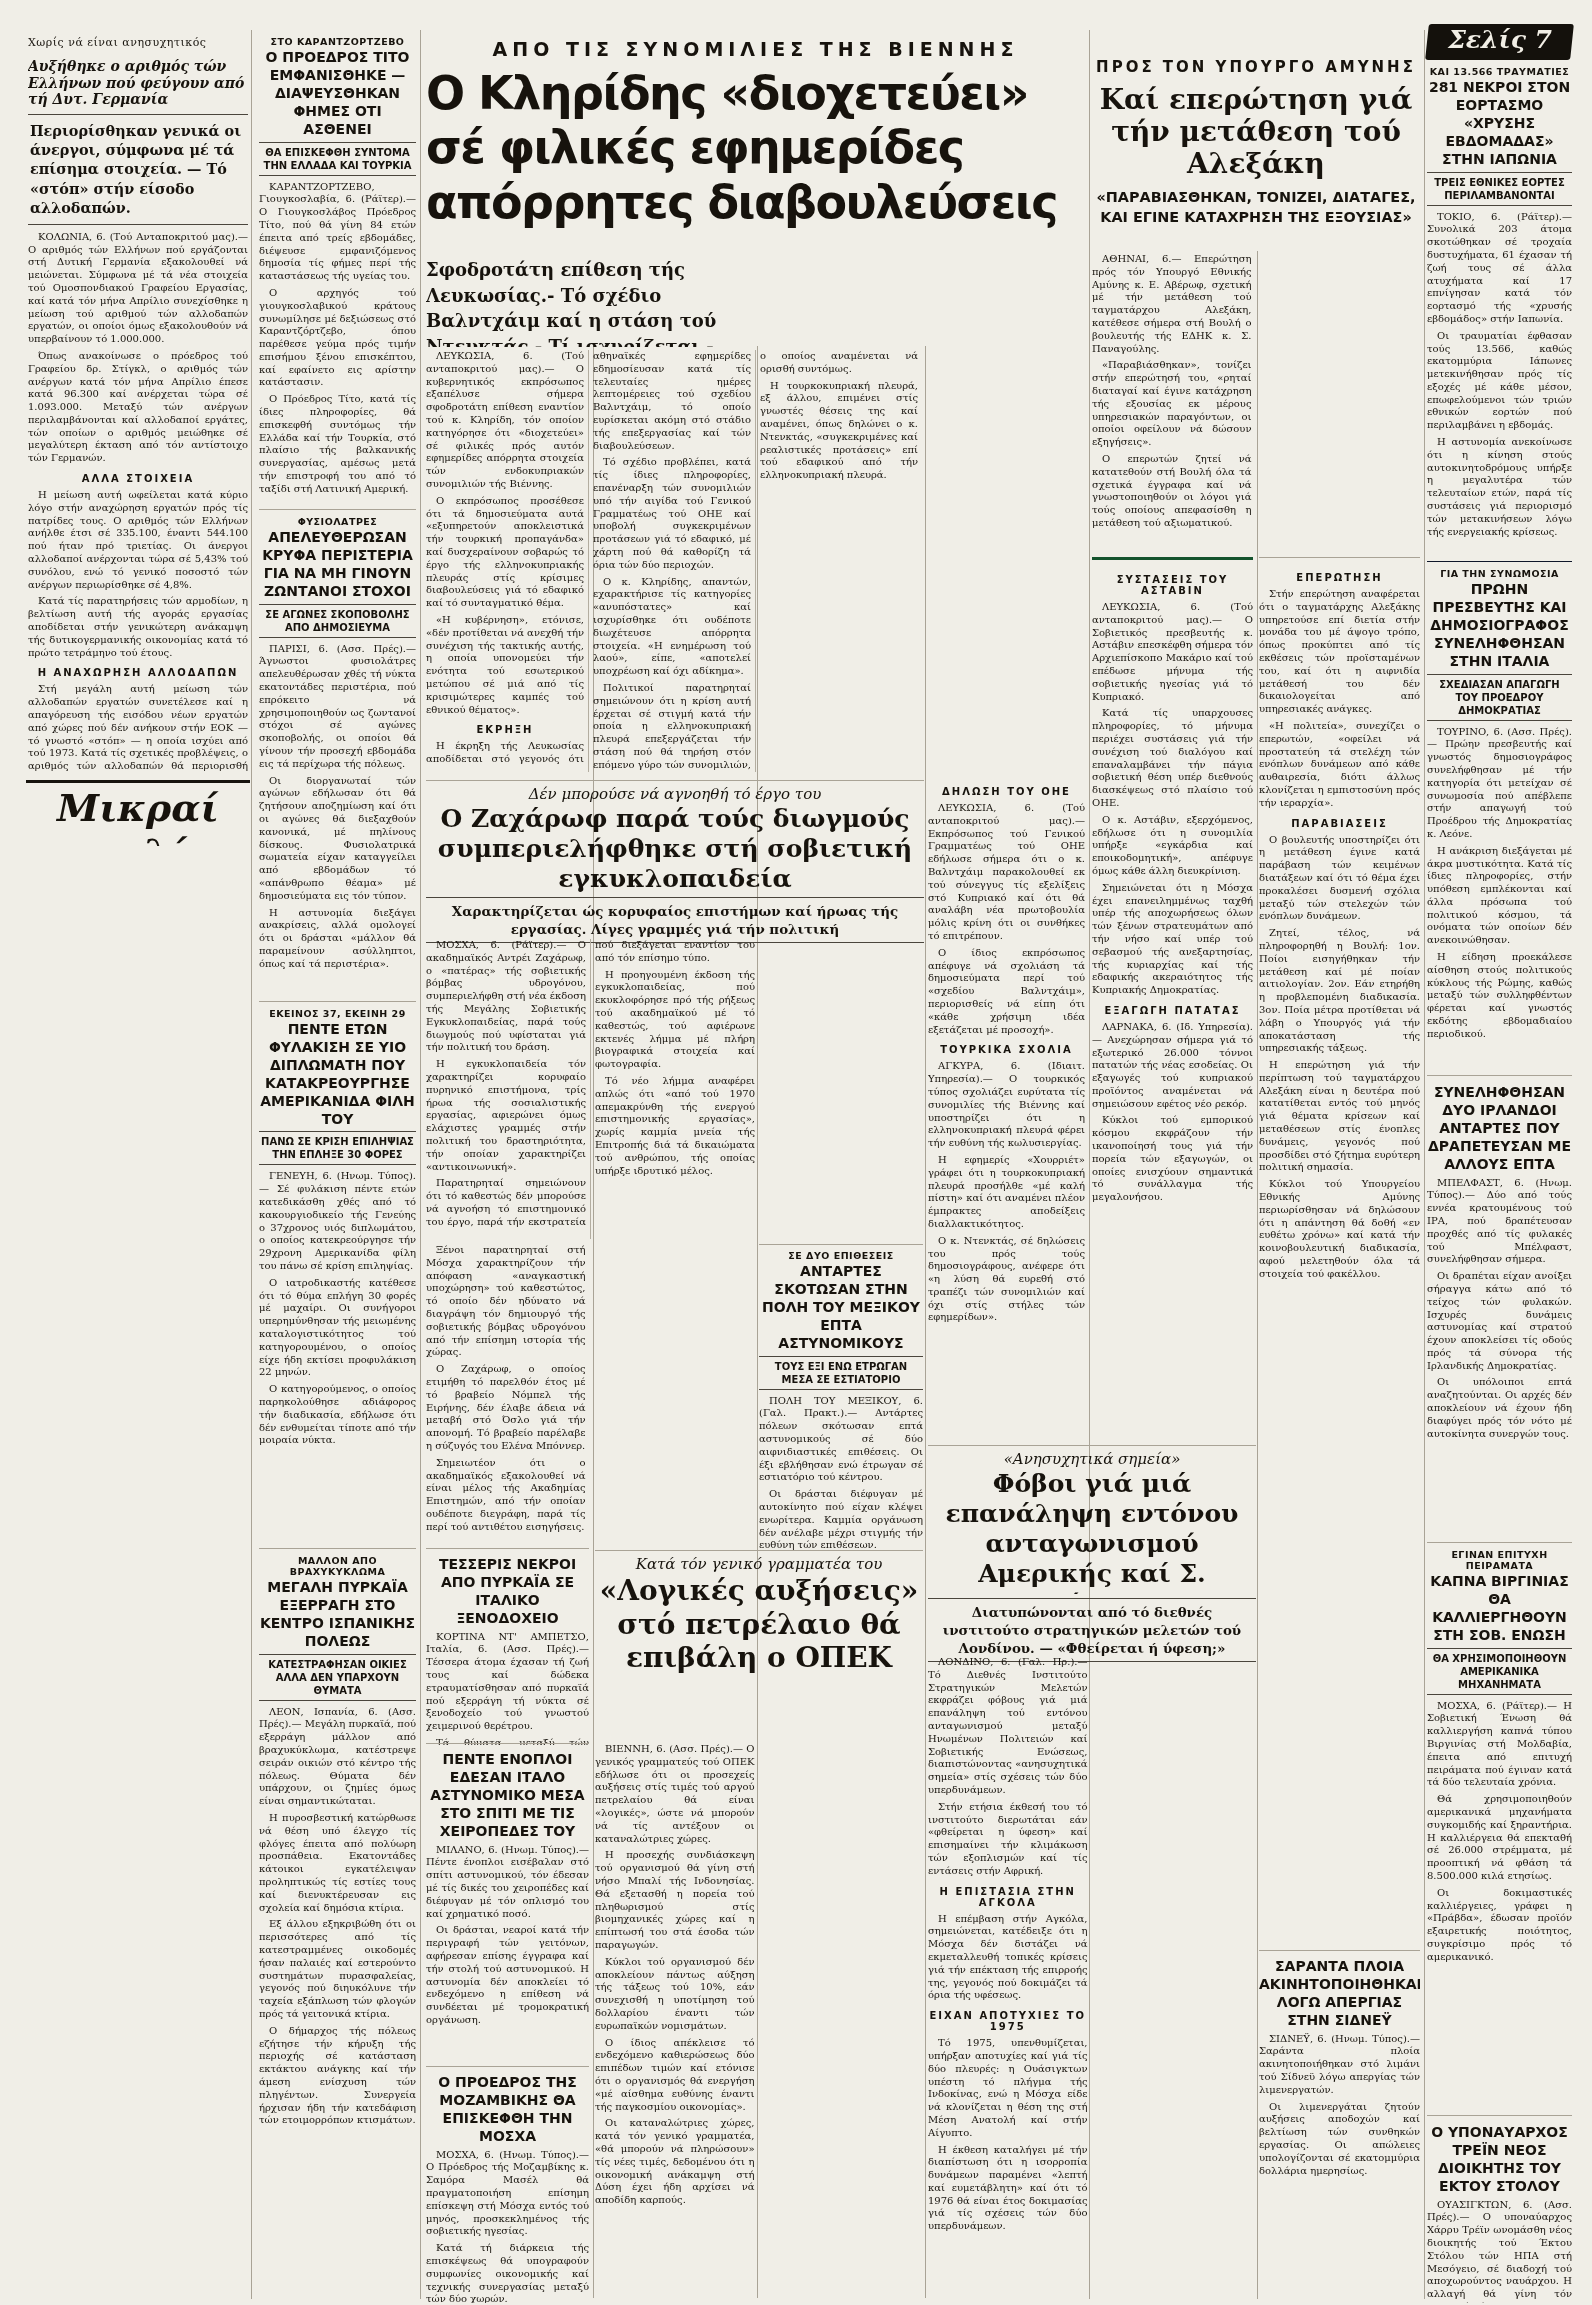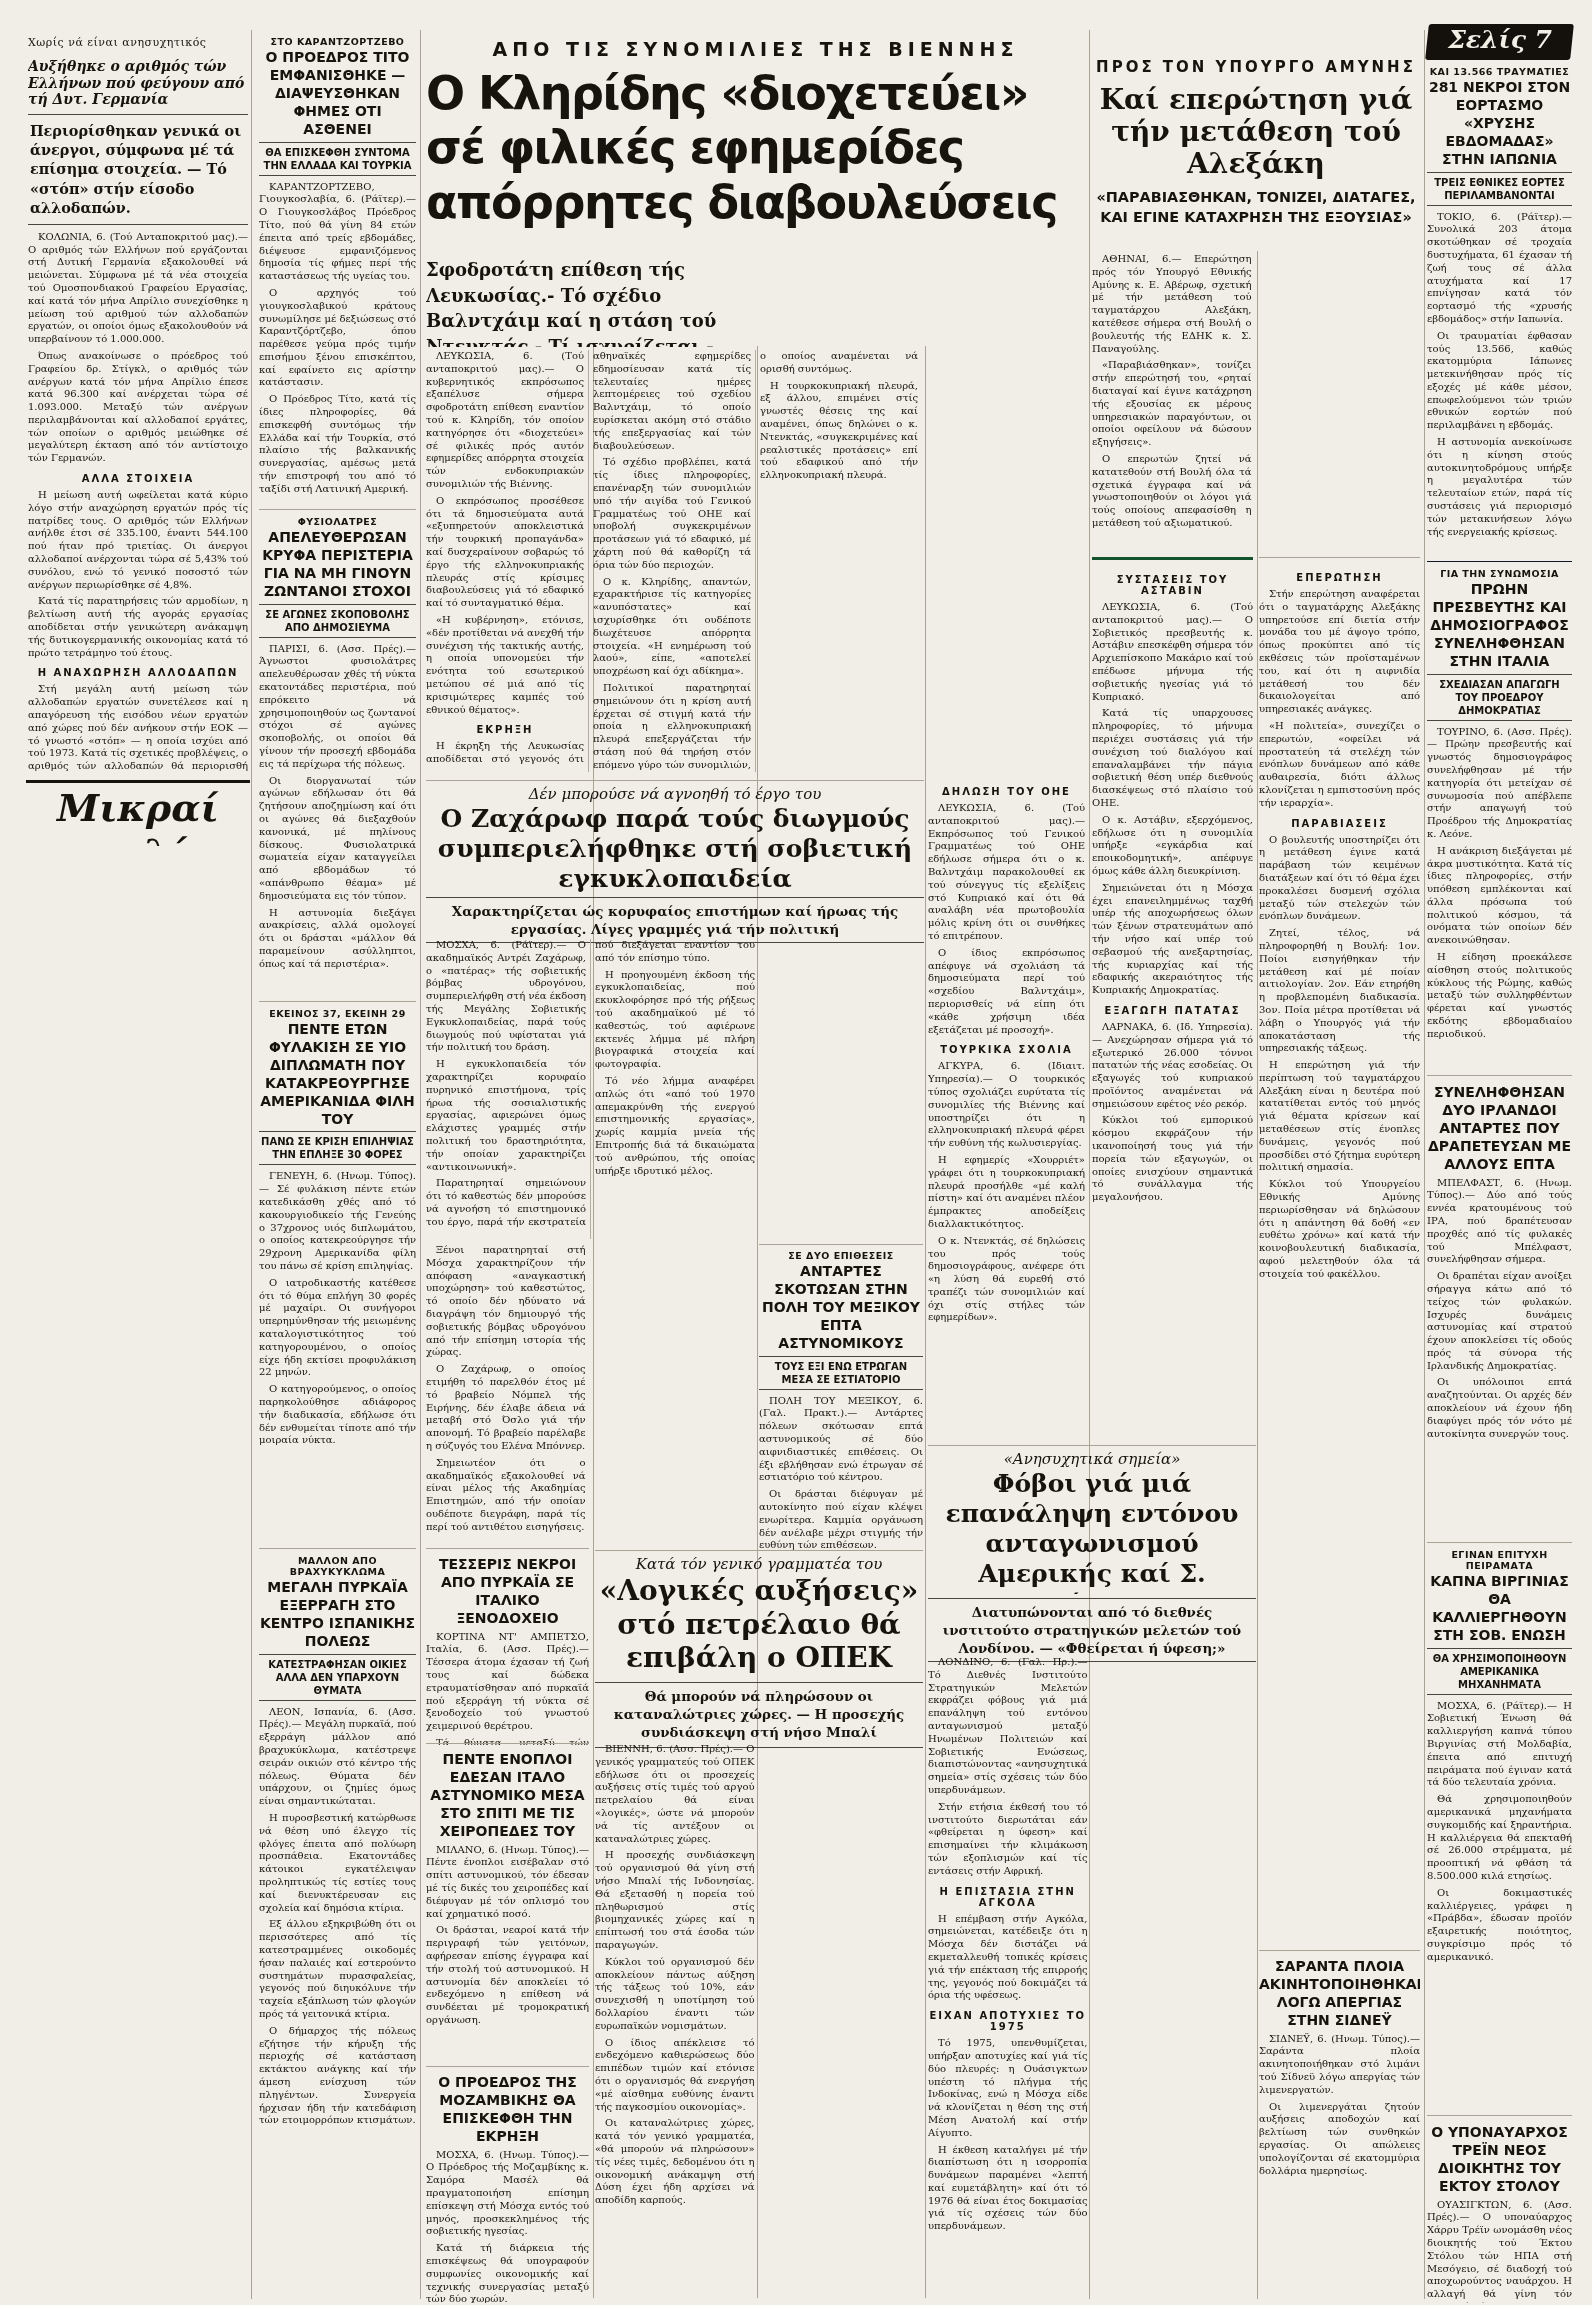--- a/index.html
+++ b/index.html
@@ -283,21 +283,20 @@
 
   <p class="bp">ΠΟΛΗ ΤΟΥ ΜΕΞΙΚΟΥ, 6. (Γαλ. Πρακτ.).— Αντάρτες πόλεων σκότωσαν επτά αστυνομικούς σέ δύο αιφνιδιαστικές επιθέσεις. Οι έξι εβλήθησαν ενώ έτρωγαν σέ εστιατόριο τού κέντρου.</p>
 
   <p class="bp">Οι δράσται διέφυγαν μέ αυτοκίνητο πού είχαν κλέψει ενωρίτερα. Καμμία οργάνωση δέν ανέλαβε μέχρι στιγμής τήν ευθύνη τών επιθέσεων.</p>
 
 </div>
   </div>
 
   <div class="art it-kick" style="left:595px;top:1550px;width:328px;height:22px;border-top:1px solid #a9a396;padding-top:4px;">Κατά τόν γενικό γραμματέα του</div>
   <div class="art big-serif center" style="left:595px;top:1574px;width:328px;height:103px;font-size:28px;">«Λογικές αυξήσεις» στό πετρέλαιο θά επιβάλη ο ΟΠΕΚ</div>
-  <div class="art opec-deck" style="left:595px;top:1682px;width:328px;height:56px;">Θά μπορούν νά πληρώσουν οι καταναλώτριες χώρες. — Η προσεχής συνδιάσκεψη στή νήσο Μπαλί</div>
   <div class="art cols2" style="left:595px;top:1743px;width:328px;height:553px;">
 
   <p class="bp">ΒΙΕΝΝΗ, 6. (Ασσ. Πρές).— Ο γενικός γραμματεύς τού ΟΠΕΚ εδήλωσε ότι οι προσεχείς αυξήσεις στίς τιμές τού αργού πετρελαίου θά είναι «λογικές», ώστε νά μπορούν νά τίς αντέξουν οι καταναλώτριες χώρες.</p>
 
   <p class="bp">Η προσεχής συνδιάσκεψη τού οργανισμού θά γίνη στή νήσο Μπαλί τής Ινδονησίας. Θά εξετασθή η πορεία τού πληθωρισμού στίς βιομηχανικές χώρες καί η επίπτωσή του στά έσοδα τών παραγωγών.</p>
 
   <p class="bp">Κύκλοι τού οργανισμού δέν αποκλείουν πάντως αύξηση τής τάξεως τού 10%, εάν συνεχισθή η υποτίμηση τού δολλαρίου έναντι τών ευρωπαϊκών νομισμάτων.</p>
 
   <p class="bp">Ο ίδιος απέκλεισε τό ενδεχόμενο καθιερώσεως δύο επιπέδων τιμών καί ετόνισε ότι ο οργανισμός θά ενεργήση «μέ αίσθημα ευθύνης έναντι τής παγκοσμίου οικονομίας».</p>
 
@@ -340,21 +339,21 @@
     <div class="h-col">ΠΕΝΤΕ ΕΝΟΠΛΟΙ ΕΔΕΣΑΝ ΙΤΑΛΟ ΑΣΤΥΝΟΜΙΚΟ ΜΕΣΑ ΣΤΟ ΣΠΙΤΙ ΜΕ ΤΙΣ ΧΕΙΡΟΠΕΔΕΣ ΤΟΥ</div>
     <div>
 
   <p class="bp">ΜΙΛΑΝΟ, 6. (Ηνωμ. Τύπος).— Πέντε ένοπλοι εισέβαλαν στό σπίτι αστυνομικού, τόν έδεσαν μέ τίς δικές του χειροπέδες καί διέφυγαν μέ τόν οπλισμό του καί χρηματικό ποσό.</p>
 
   <p class="bp">Οι δράσται, νεαροί κατά τήν περιγραφή τών γειτόνων, αφήρεσαν επίσης έγγραφα καί τήν στολή τού αστυνομικού. Η αστυνομία δέν αποκλείει τό ενδεχόμενο η επίθεση νά συνδέεται μέ τρομοκρατική οργάνωση.</p>
 
 </div>
   </div>
   <div class="art" style="left:426px;top:2066px;width:163px;height:231px;border-top:1px solid #a9a396;padding-top:5px;">
-    <div class="h-col">Ο ΠΡΟΕΔΡΟΣ ΤΗΣ ΜΟΖΑΜΒΙΚΗΣ ΘΑ ΕΠΙΣΚΕΦΘΗ ΤΗΝ ΕΚΡΗΞΗ</div>
+    <div class="h-col">Ο ΠΡΟΕΔΡΟΣ ΤΗΣ ΜΟΖΑΜΒΙΚΗΣ ΘΑ ΕΠΙΣΚΕΦΘΗ ΤΗΝ ΜΟΣΧΑ</div>
     <div>
 
   <p class="bp">ΜΟΣΧΑ, 6. (Ηνωμ. Τύπος).— Ο Πρόεδρος τής Μοζαμβίκης κ. Σαμόρα Μασέλ θά πραγματοποιήση επίσημη επίσκεψη στή Μόσχα εντός τού μηνός, προσκεκλημένος τής σοβιετικής ηγεσίας.</p>
 
   <p class="bp">Κατά τή διάρκεια τής επισκέψεως θά υπογραφούν συμφωνίες οικονομικής καί τεχνικής συνεργασίας μεταξύ τών δύο χωρών.</p>
 
 </div>
   </div>
 
   <div class="art" style="left:1259px;top:1950px;width:161px;height:346px;border-top:1px solid #a9a396;padding-top:5px;">

